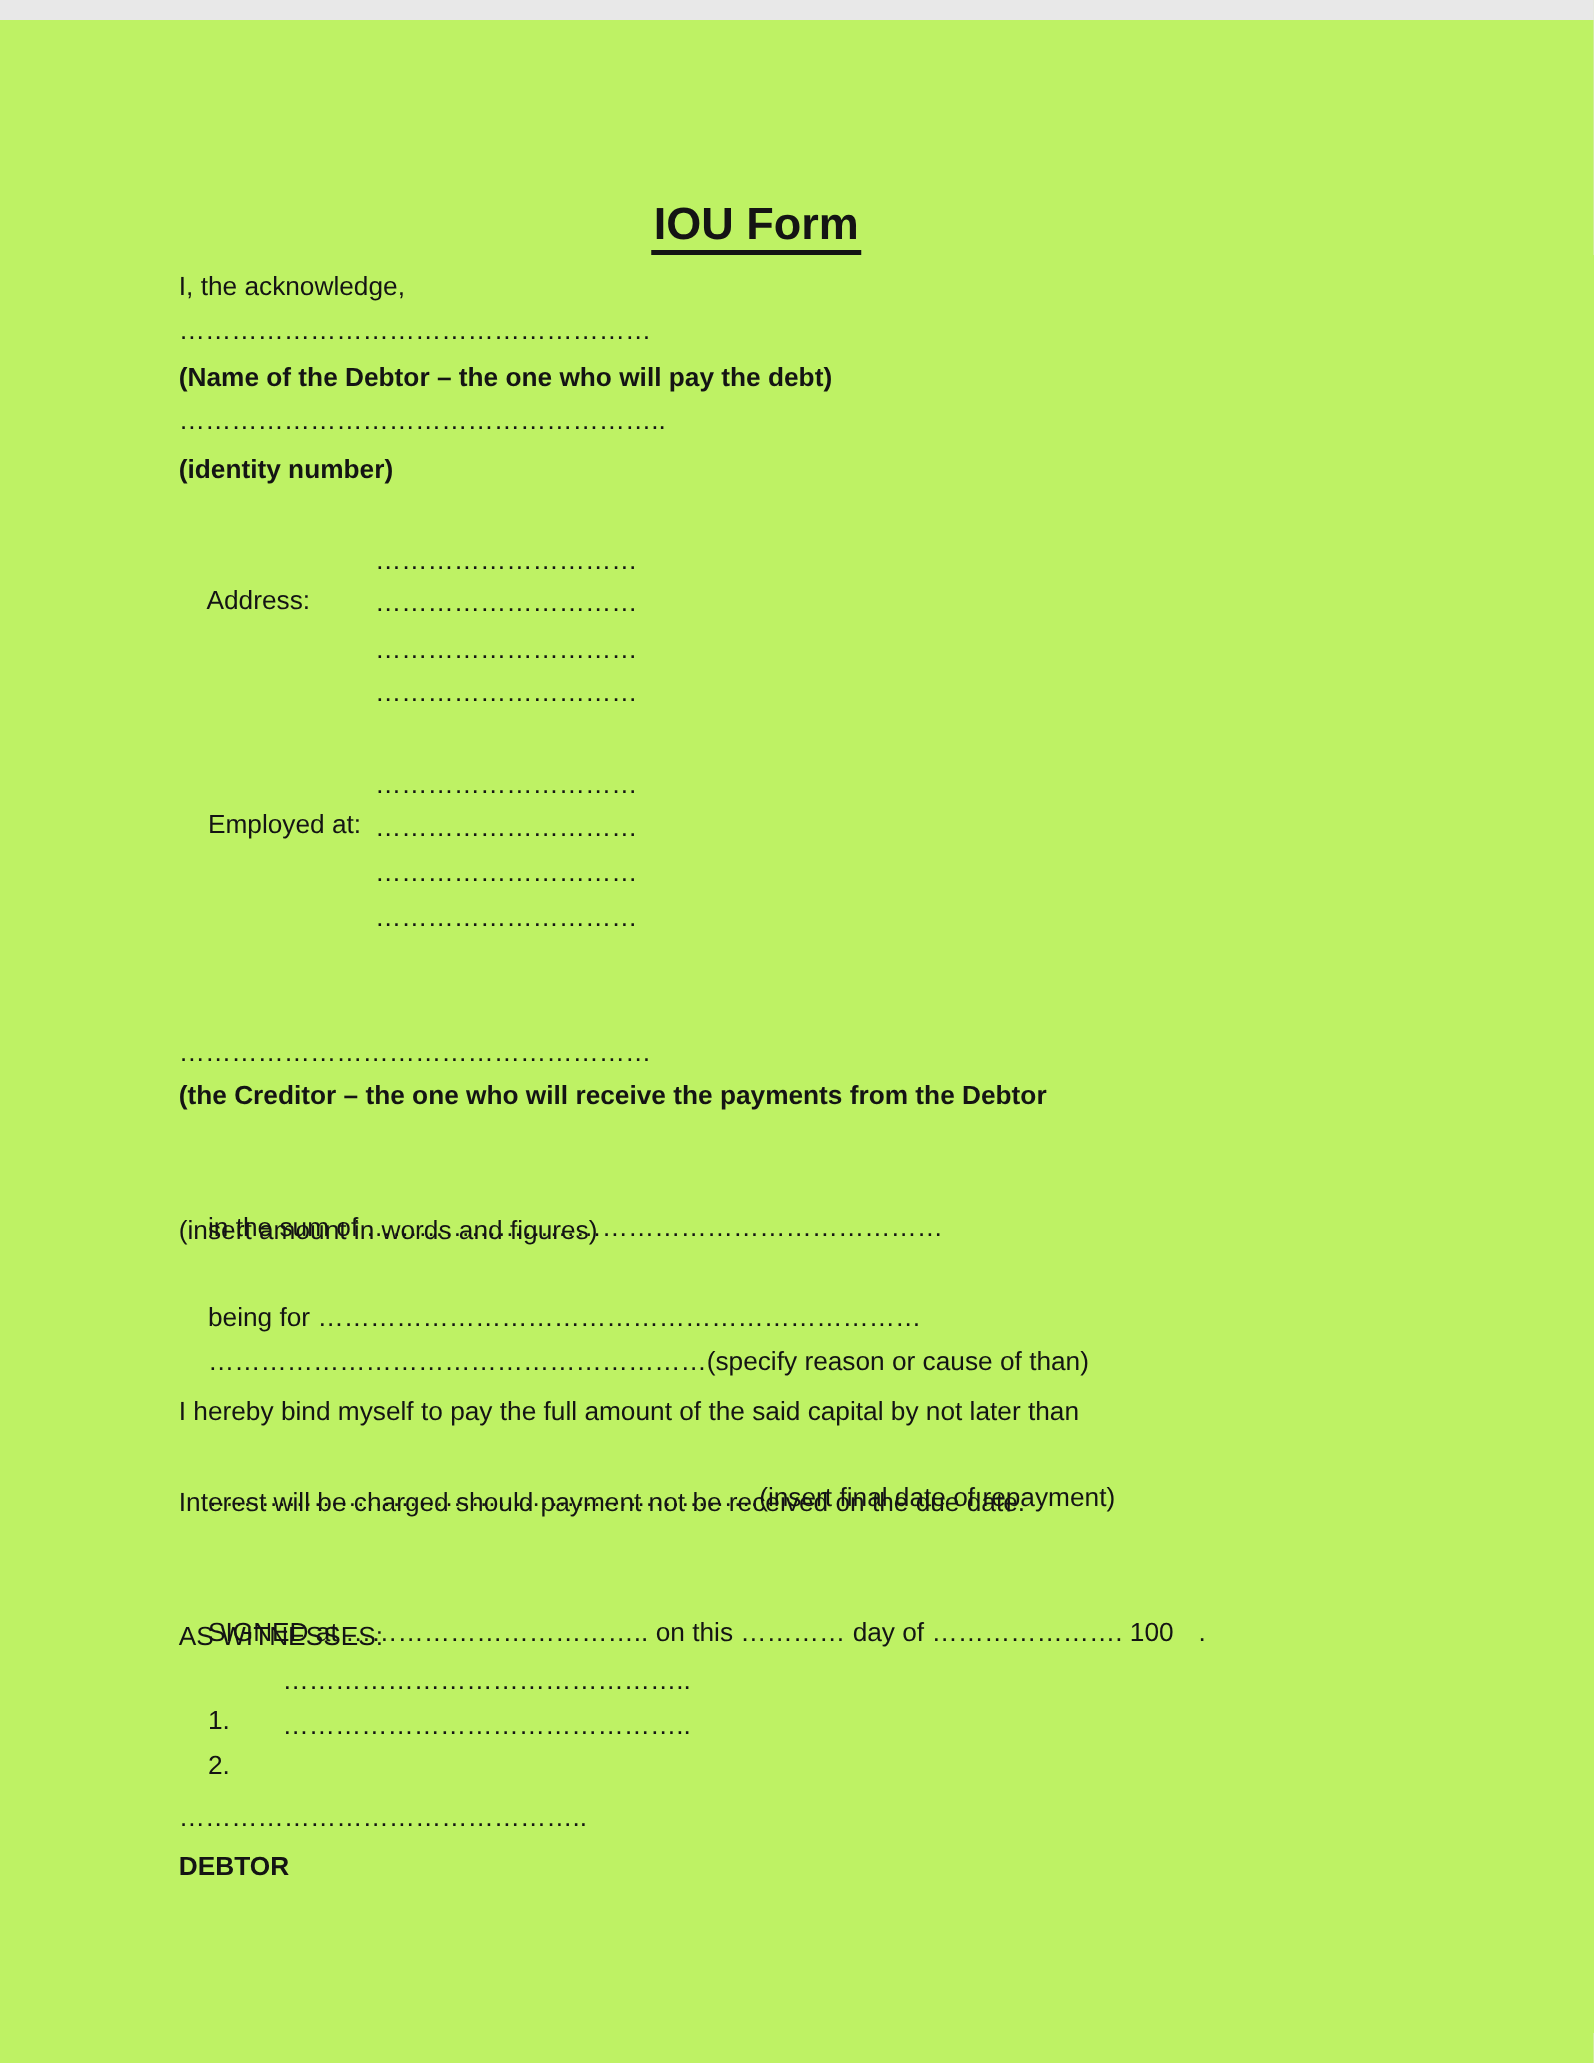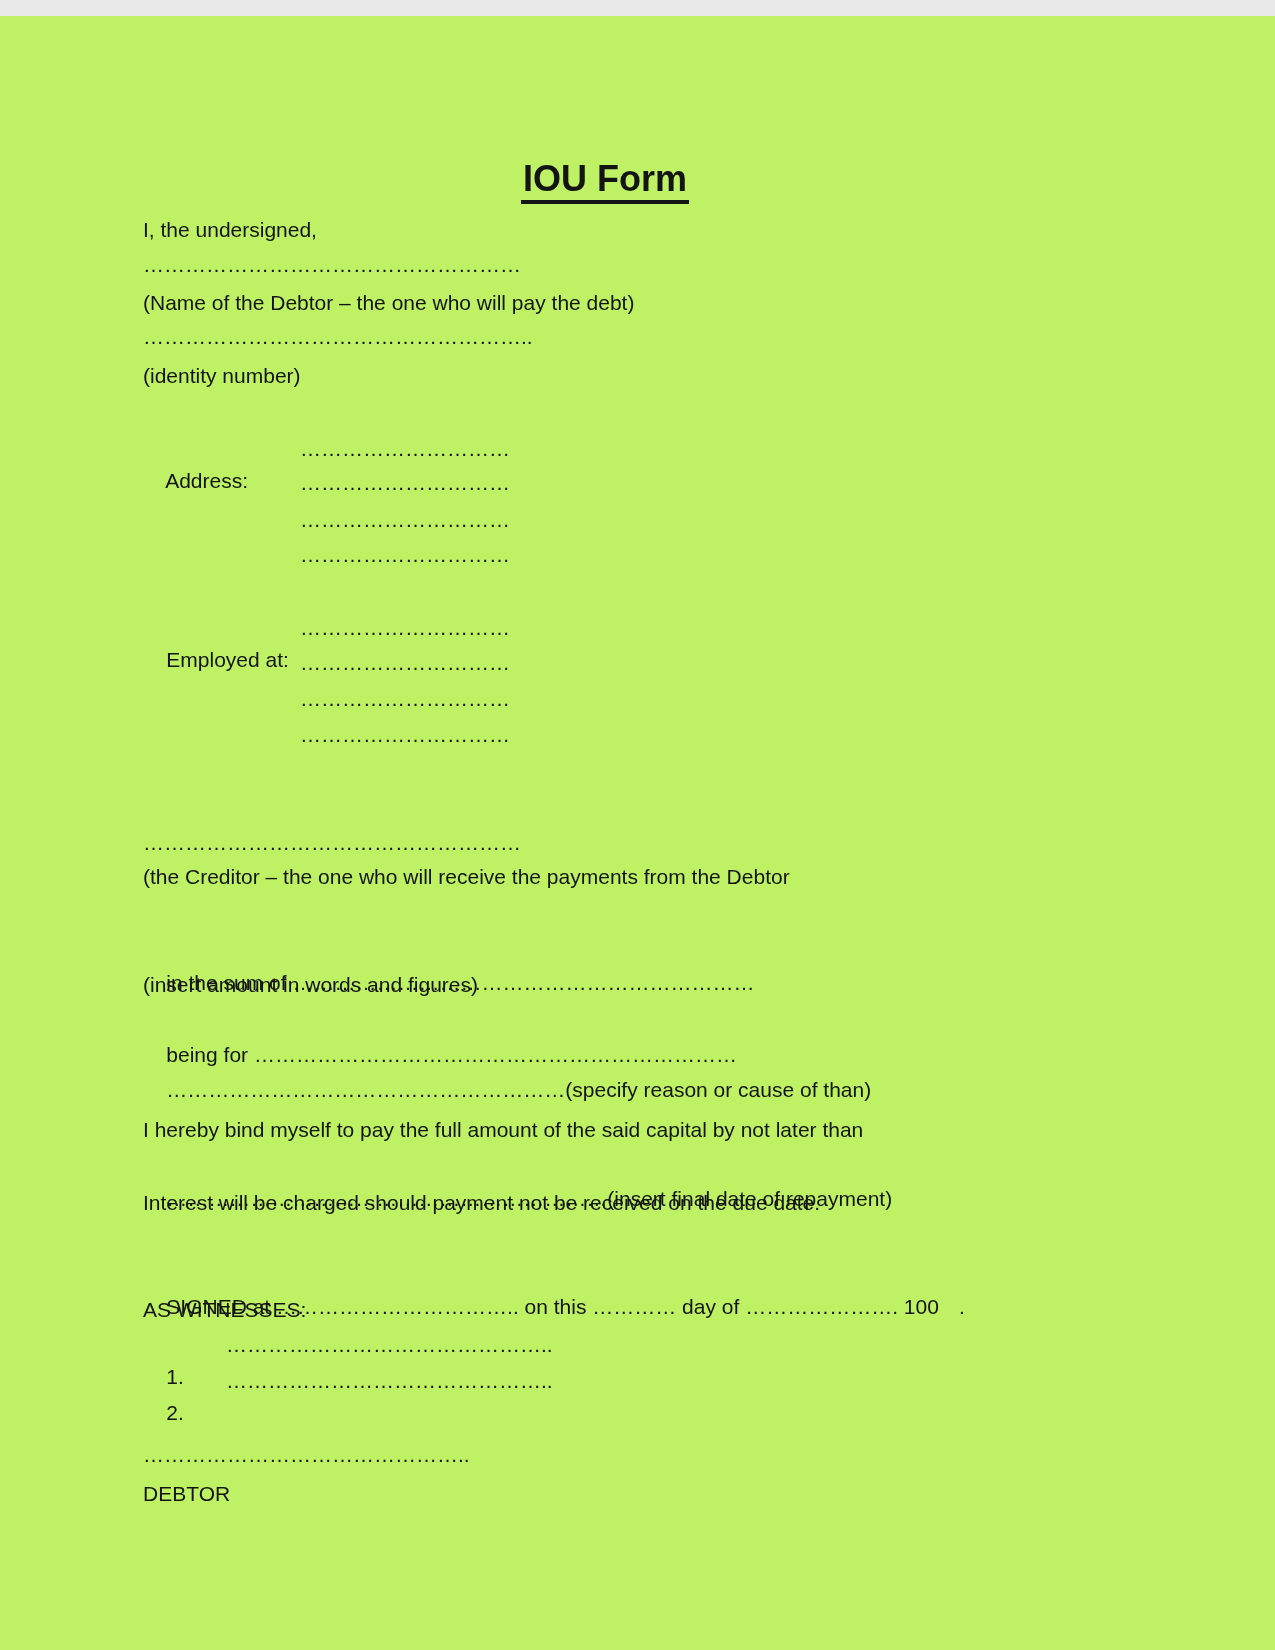--- a/index.html
+++ b/index.html
@@ -12,21 +12,21 @@
     color:#141414;
     overflow:hidden;
   }
   .line{
     position:absolute;
     left:143px;
     font-size:21px;
     line-height:32px;
     white-space:pre;
   }
-  .b{font-weight:normal;}
+  .b{font-weight:bold;}
   .i{}
   .title{
     position:absolute;
     top:140px;left:143px;width:924px;
     margin:0;
     text-align:center;
     font-size:36px;
     line-height:46px;
     font-weight:bold;
   }
@@ -38,21 +38,21 @@
   .w-dots{position:absolute;left:83px;top:0;}
   .year-period{margin-left:20px;}
 </style>
 </head>
 <body>
 
 <div class="page">
 
   <h1 class="title"><span class="title-inner">IOU Form</span></h1>
 
-  <div class="line" style="top:198px">I, the undersigned,</div>
+  <div class="line" style="top:198px">I, the acknowledge,</div>
 
   <div class="line" style="top:233px">………………………………………………</div>
   <div class="line b" style="top:271px">(Name of the Debtor – the one who will pay the debt)</div>
 
   <div class="line" style="top:305px">………………………………………………..</div>
   <div class="line b" style="top:344px">(identity number)</div>
 
   <div class="line" style="top:417px">
     <span>Address:</span>
     <span class="tab-dots">…………………………</span>

